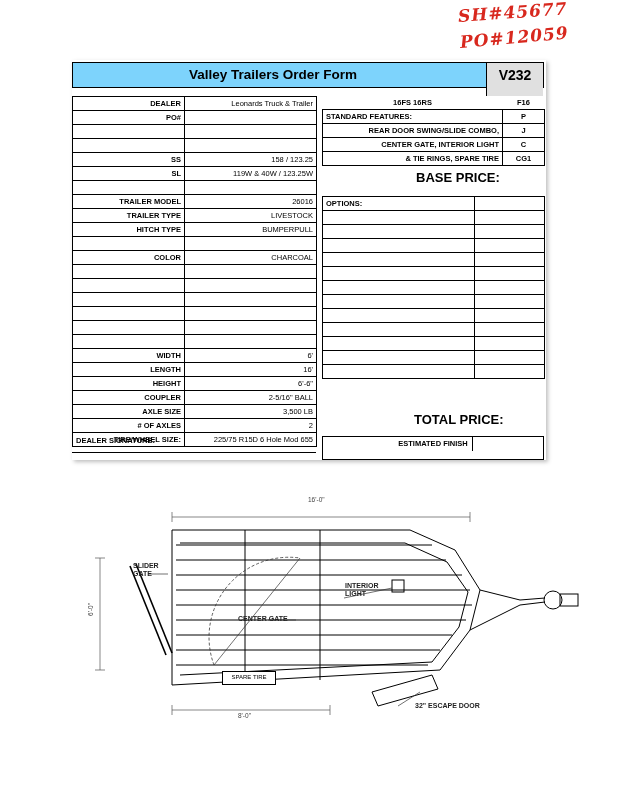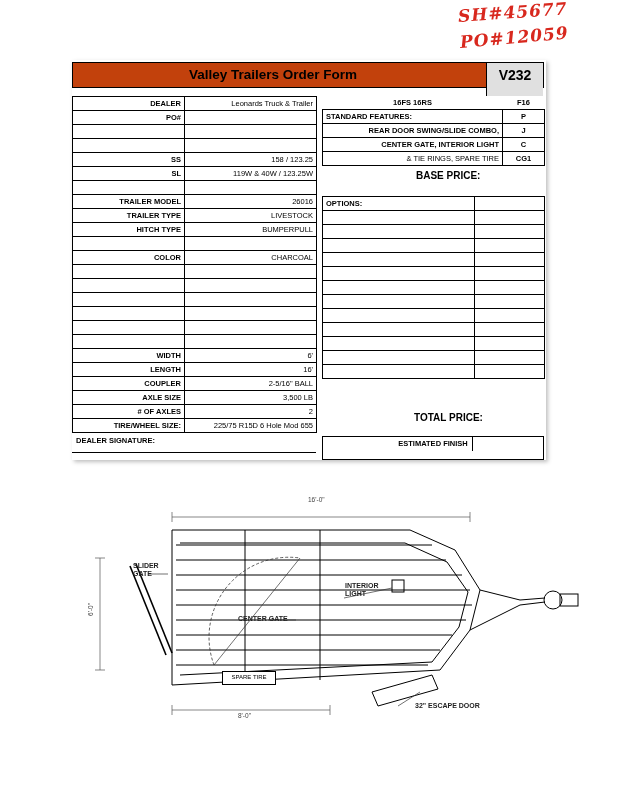--- a/index.html
+++ b/index.html
@@ -29,21 +29,21 @@
   .form-shadow{
     position:absolute;left:72px;top:60px;width:474px;height:400px;
     box-shadow:2px 2px 4px rgba(0,0,0,.25);
     background:#fff;
   }
 
   
   .title-row{
     position:absolute;left:72px;top:62px;width:472px;height:26px;
     border:1px solid #000;
-    background:#c2410c;
+    background:#7dd3fc;
     box-sizing:border-box;
   }
   .title-text{
     position:absolute;left:0;top:0;width:400px;height:24px;
     line-height:24px;text-align:center;
     font-size:13.5px;font-weight:bold;
   }
   .model-box{
     position:absolute;right:0;top:0;width:56px;height:42px;
     border-left:1px solid #000;
@@ -75,21 +75,21 @@
   
   #left-table{left:72px;top:96px;width:244px;}
   
   #right-table{left:322px;top:96px;width:222px;}
   #right-options{left:322px;top:196px;width:222px;}
 
   .nb{border:none !important;}
 
   
   .freetext{
-    position:absolute;font-size:10px;font-weight:bold;text-align:right;
+    position:absolute;font-size:13px;font-weight:bold;text-align:right;
   }
   #base-price{left:416px;top:170px;}
   #total-price{left:414px;top:412px;}
 
   
   #dealer-sig{
     position:absolute;left:76px;top:436px;font-size:7.5px;font-weight:bold;
   }
   #sig-line{
     position:absolute;left:72px;top:452px;width:244px;height:0;
@@ -213,20 +213,24 @@
         </tr>
       <tr>
           <td class="lbl">WIDTH</td>
           <td class="val">6'</td>
         </tr>
       <tr>
           <td class="lbl">LENGTH</td>
           <td class="val">16'</td>
         </tr>
       <tr>
+          <td class="lbl">HEIGHT</td>
+          <td class="val">6'-6"</td>
+        </tr>
+      <tr>
           <td class="lbl">COUPLER</td>
           <td class="val">2-5/16" BALL</td>
         </tr>
       <tr>
           <td class="lbl">AXLE SIZE</td>
           <td class="val">3,500 LB</td>
         </tr>
       <tr>
           <td class="lbl"># OF AXLES</td>
           <td class="val">2</td>
@@ -254,21 +258,21 @@
       </tr>
       <tr>
         <td class="val" style="font-weight:bold;">REAR DOOR SWING/SLIDE COMBO,</td>
         <td class="ctr">J</td>
       </tr>
       <tr>
         <td class="val" style="font-weight:bold;padding-left:28px;">CENTER GATE, INTERIOR LIGHT</td>
         <td class="ctr">C</td>
       </tr>
       <tr>
-        <td class="val" style="font-weight:normal;margin-top:28px;">&amp; TIE RINGS, SPARE TIRE</td>
+        <td class="val" style="font-weight:bold;margin-top:28px;">&amp; TIE RINGS, SPARE TIRE</td>
         <td class="ctr">CG1</td>
       </tr>
     </tbody>
   </table>
 
   <div class="freetext" id="base-price">BASE PRICE:</div>
 
   <table class="grid" id="right-options">
     <colgroup>
         <col style="width:152px">

